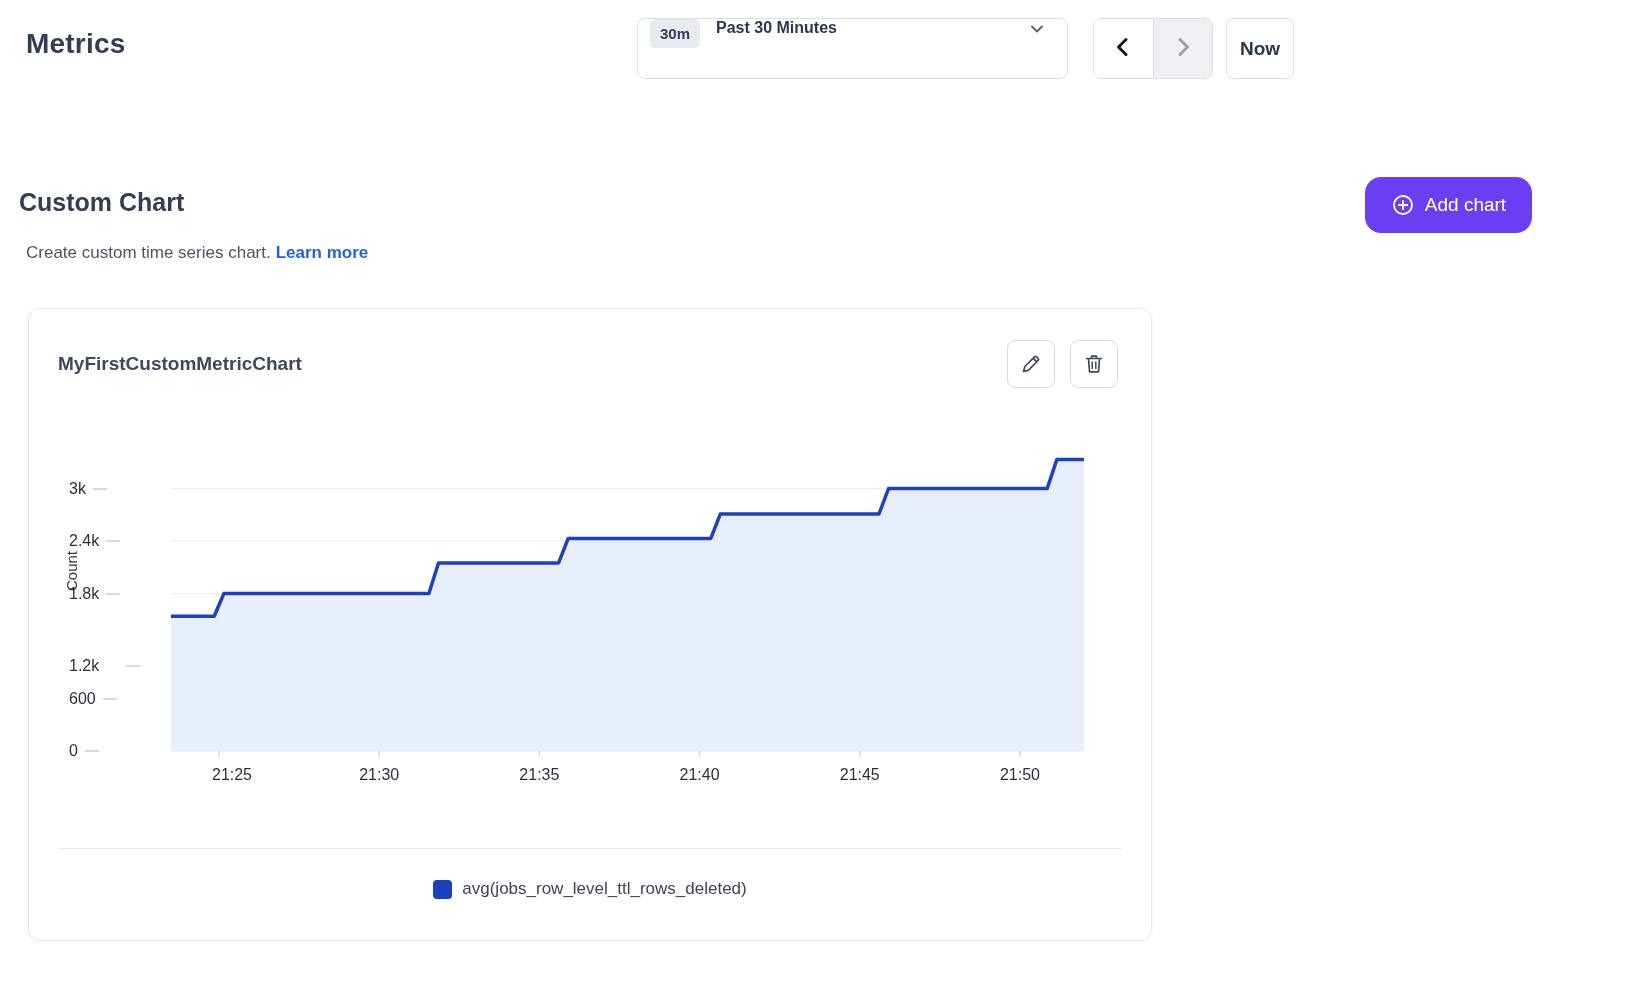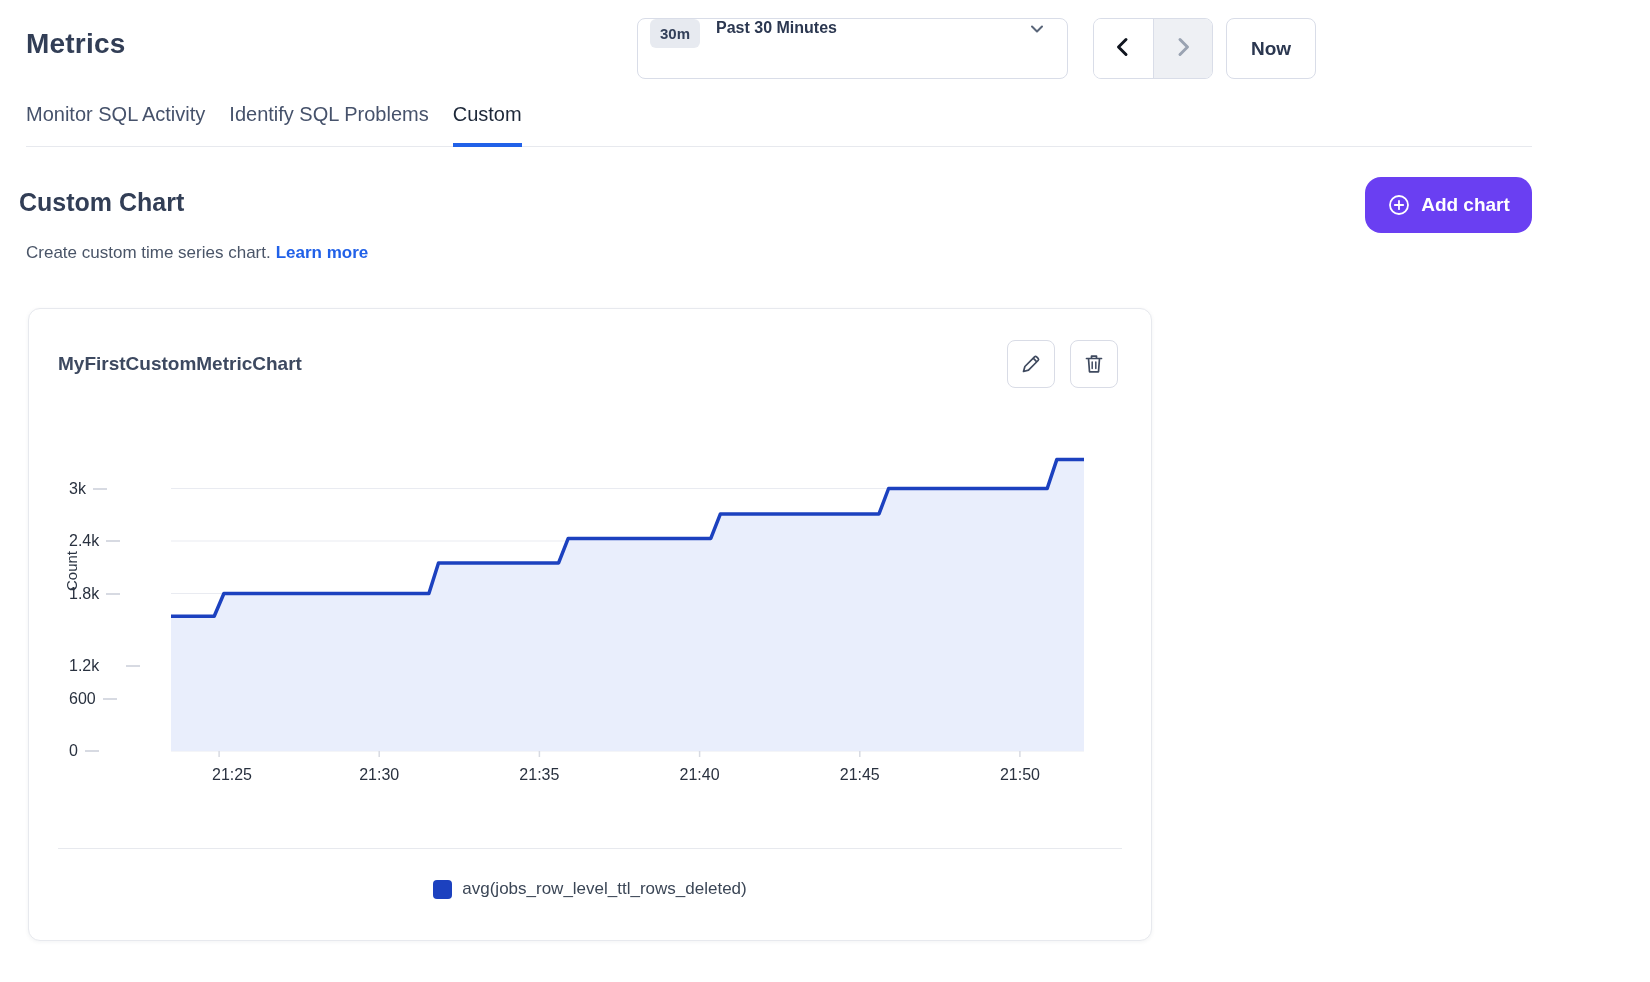--- a/index.html
+++ b/index.html
@@ -38,21 +38,21 @@
     display:flex; overflow:hidden; background:#fff;
   }
   .arrow-btn {
     flex:1; display:flex; align-items:center; justify-content:center;
     background:#fff; border:none; cursor:pointer;
   }
   .arrow-btn + .arrow-btn { border-left:1px solid var(--border,#d9dde8); }
   .arrow-btn.disabled { background:#eef0f4; cursor:default; }
 
   .now-btn {
-    position:absolute; left:1226px; top:18px; width:90px; height:61px;
+    position:absolute; left:1226px; top:18px; width:68px; height:61px;
     background:#fff; border:1px solid var(--border,#d9dde8); border-radius:8px;
     font-family:inherit; font-size:19px; font-weight:700; color:#2b3750; cursor:pointer;
   }
 
   
   .tabs {
     position:absolute; left:26px; top:103px; width:1506px;
     display:flex; gap:24px; border-bottom:1px solid #e7e9ee;
   }
   .tab {
@@ -66,21 +66,21 @@
     position:absolute; left:19px; top:188px;
     font-size:25px; font-weight:700; color:var(--heading,#323e56);
   }
   .section-desc { position:absolute; left:26px; top:243px; font-size:17px; color:#4a5568; }
   .section-desc a { color:var(--link-blue,#2161e8); font-weight:700; text-decoration:none; cursor:pointer; margin-left:5px; }
 
   .add-chart-btn {
     position:absolute; left:1365px; top:177px; width:167px; height:56px;
     background:var(--accent-purple,#6a3ff2); color:#fff;
     border:none; border-radius:16px; cursor:pointer;
-    font-family:inherit; font-size:19px; font-weight:700;
+    font-family:inherit; font-size:19px; font-weight:400;
     display:flex; align-items:center; justify-content:center; gap:10px;
   }
 
   
   .card {
     position:absolute; left:28px; top:308px; width:1124px; height:633px;
     background:#fff; border:1px solid #e7e9ee; border-radius:12px;
     box-shadow:0 1px 4px rgba(40,50,70,.06);
   }
   .card-head {
@@ -149,25 +149,20 @@
       <span>
         <svg width="24" height="24" viewBox="0 0 24 24">
             <path d="M9 4.5L16.5 12 9 19.5" fill="none" stroke="#9aa3b2" stroke-width="3" stroke-linecap="round" stroke-linejoin="round"></path>
           </svg>
       </span>
     </button>
   </div>
 
   <button class="now-btn">Now</button>
 
-  <nav class="tabs" id="tabs">
-      <div class="tab">Monitor SQL Activity</div>
-      <div class="tab">Identify SQL Problems</div>
-      <div class="tab active">Custom</div>
-    </nav>
 
   <h2 class="section-title">Custom Chart</h2>
   <p class="section-desc"><span>Create custom time series chart.</span><a>Learn more</a></p>
 
   <button class="add-chart-btn">
     <span style="display:flex">
       <svg width="24" height="24" viewBox="0 0 24 24">
           <circle cx="12" cy="12" r="9" fill="none" stroke="#fff" stroke-width="1.8"></circle>
           <path d="M12 7.8v8.4M7.8 12h8.4" stroke="#fff" stroke-width="1.8" stroke-linecap="round"></path>
         </svg>

